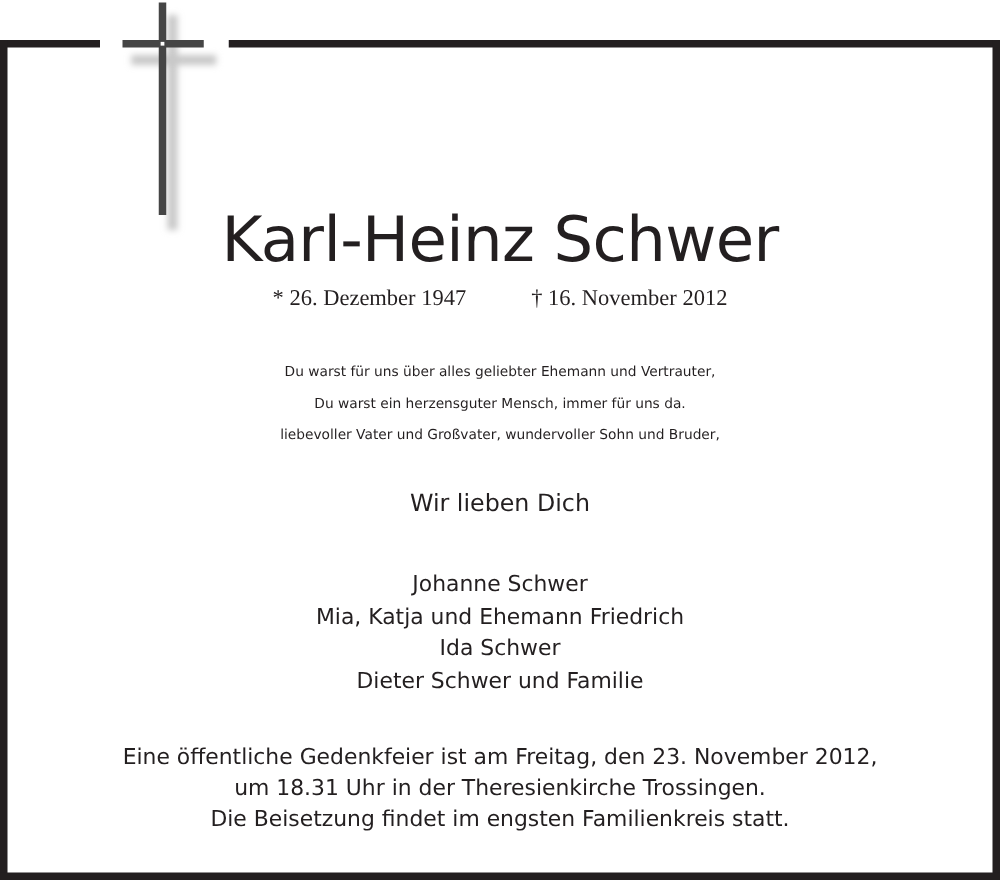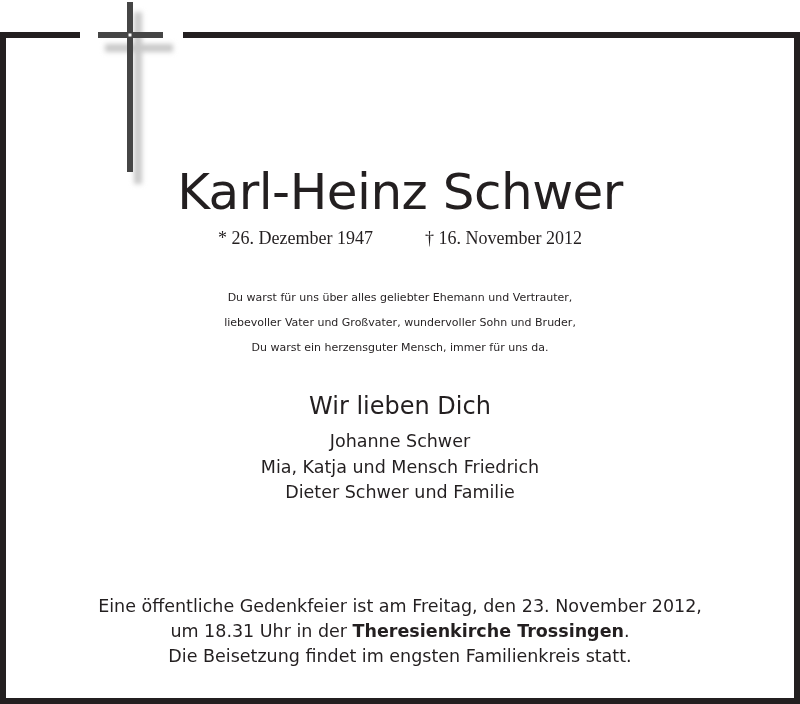--- a/index.html
+++ b/index.html
@@ -9,25 +9,25 @@
   .frame-left { position:absolute; left:0; top:32px; width:6px; height:672px; background:#231f20; }
   .frame-right { position:absolute; right:0; top:32px; width:6px; height:672px; background:#231f20; }
   .frame-bottom { position:absolute; left:0; bottom:0; width:800px; height:6px; background:#231f20; }
   .cross { position:absolute; left:96px; top:0; width:90px; height:190px; }
   .content { position:absolute; left:0; width:800px; text-align:center; }
   .name { top:163px; font-size:50px; letter-spacing:-0.5px; font-weight:normal; }
   .dates { top:228px; font-size:18px;font-family:Liberation Serif, serif; }
   .dates span { display:inline-block; }
   .gap { display:inline-block; width:52px; }
   .poem { top:285px; font-size:11px; line-height:25px; }
-  .love { top:392px; font-size:24px; }
-  .family { top:429px; font-size:17.5px; line-height:25.5px; }
+  .love { top:392px; font-size:19px; }
+  .family { top:456px; font-size:17.5px; line-height:25.5px; }
   .notice { top:594px; font-size:17.5px; line-height:25px; }
   .line { display:block; white-space:nowrap; }
-  b { font-weight:bold; }
+  b { font-weight:normal; }
 </style>
 </head>
 <body>
 
 <div class="frame-top" style="left:0;width:80px;"></div>
 <div class="frame-top" style="left:183px;width:617px;"></div>
 <div class="frame-left"></div>
 <div class="frame-right"></div>
 <div class="frame-bottom"></div>
 
@@ -47,29 +47,30 @@
 </svg>
 
 <div class="content name">Karl-Heinz Schwer</div>
 
 <div class="content dates">
   <span>* 26. Dezember 1947</span><span class="gap"></span><span>† 16. November 2012</span>
 </div>
 
 <div class="content poem">
   <span class="line">Du warst für uns über alles geliebter Ehemann und Vertrauter,</span>
+  <span class="line">Du warst ein herzensguter Mensch, immer für uns da.</span>
   <span class="line">liebevoller Vater und Großvater, wundervoller Sohn und Bruder,</span>
-  <span class="line">Du warst ein herzensguter Mensch, immer für uns da.</span>
 </div>
 
 <div class="content love">Wir lieben Dich</div>
 
 <div class="content family">
   <span class="line">Johanne Schwer</span>
-  <span class="line">Mia, Katja und Mensch Friedrich</span>
+  <span class="line">Mia, Katja und Ehemann Friedrich</span>
+  <span class="line">Ida Schwer</span>
   <span class="line">Dieter Schwer und Familie</span>
 </div>
 
 <div class="content notice">
   <span class="line">Eine öffentliche Gedenkfeier ist am Freitag, den 23. November 2012,</span>
   <span class="line"><span>um 18.31 Uhr in der </span><b>Theresienkirche Trossingen</b><span>.</span></span>
   <span class="line">Die Beisetzung findet im engsten Familienkreis statt.</span>
 </div>
 
 </body></html>

